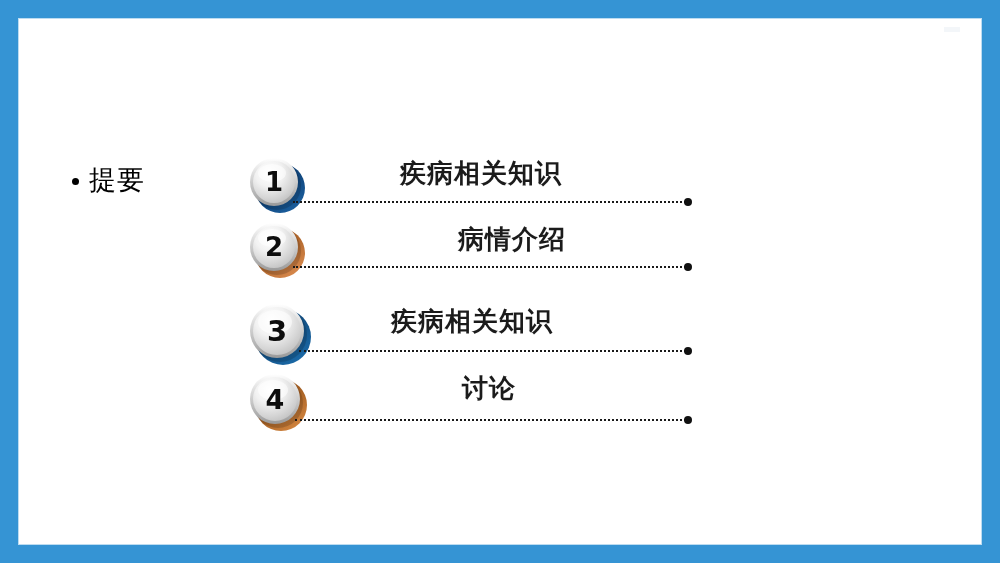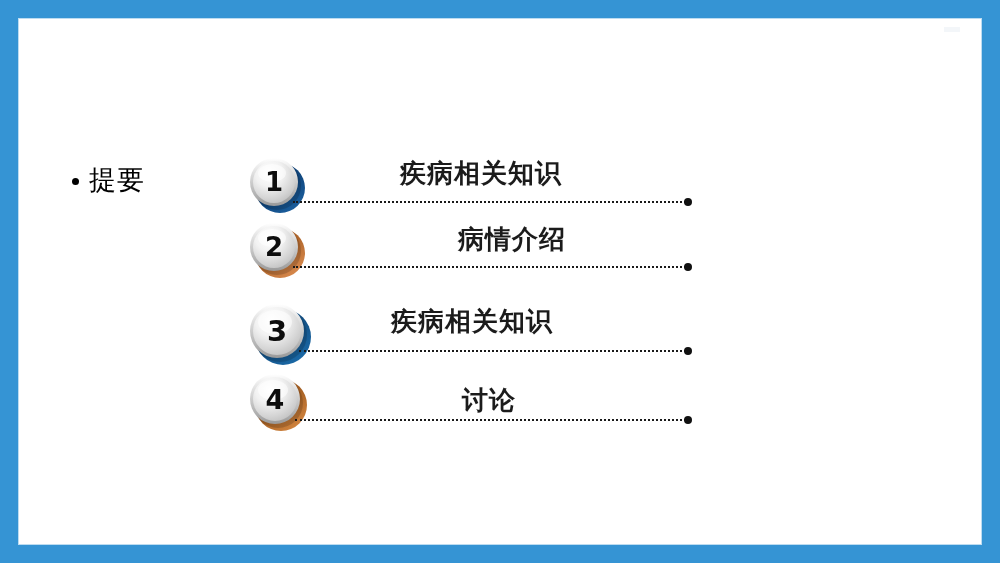--- a/index.html
+++ b/index.html
@@ -265,19 +265,19 @@
               </linearGradient>
             </defs>
             <circle cx="35" cy="35" r="26" fill="url(#ringg3)"></circle>
             <ellipse cx="32" cy="33" rx="25" ry="25" fill="#000" opacity="0.16"></ellipse>
             <circle cx="29" cy="29" r="25" fill="url(#rimg3)"></circle>
             <circle cx="29" cy="29" r="22" fill="url(#discg3)"></circle>
             <ellipse cx="27" cy="20" rx="15" ry="10" fill="#ffffff" opacity="0.55"></ellipse>
             <text x="29" y="29" text-anchor="middle" dominant-baseline="central" font-family="DejaVu Sans, Liberation Sans, sans-serif" font-weight="bold" font-size="27" fill="#0d0d0d">4</text>
           </svg>
         </div>
-        <div class="row-title" style="left: 216px; top: 383px;">讨论</div>
+        <div class="row-title" style="left: 216px; top: 371px;">讨论</div>
         <div class="connector" style="left: 49px; top: 419px; width: 391px; border-top-color: rgb(26, 26, 26);"></div>
         <div class="connector-dot" style="left: 438px; top: 416px; background: rgb(17, 17, 17);"></div>
       </div>
     </div>
 
 </div>
 
 </body></html>

